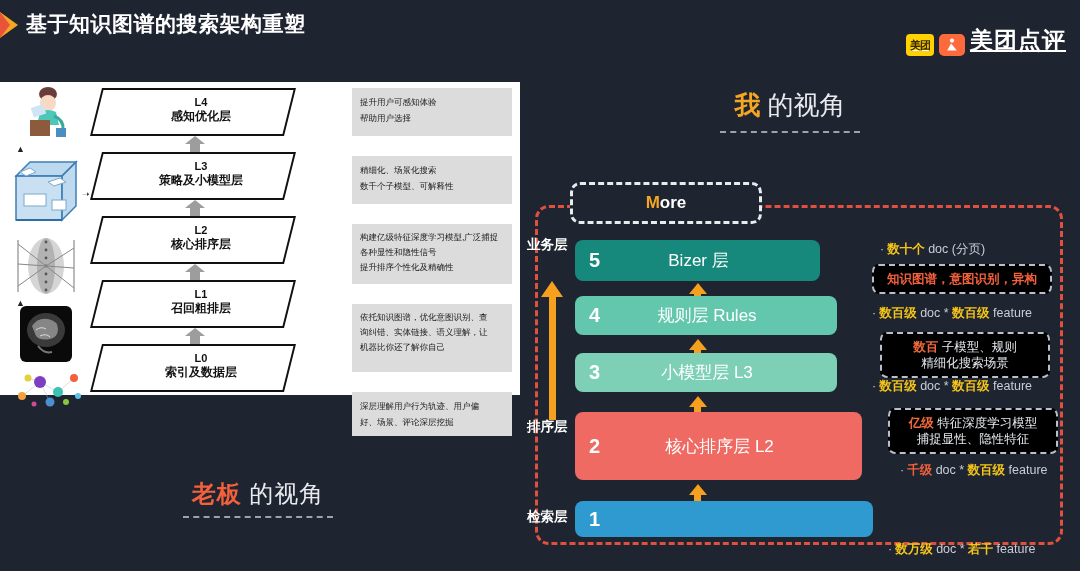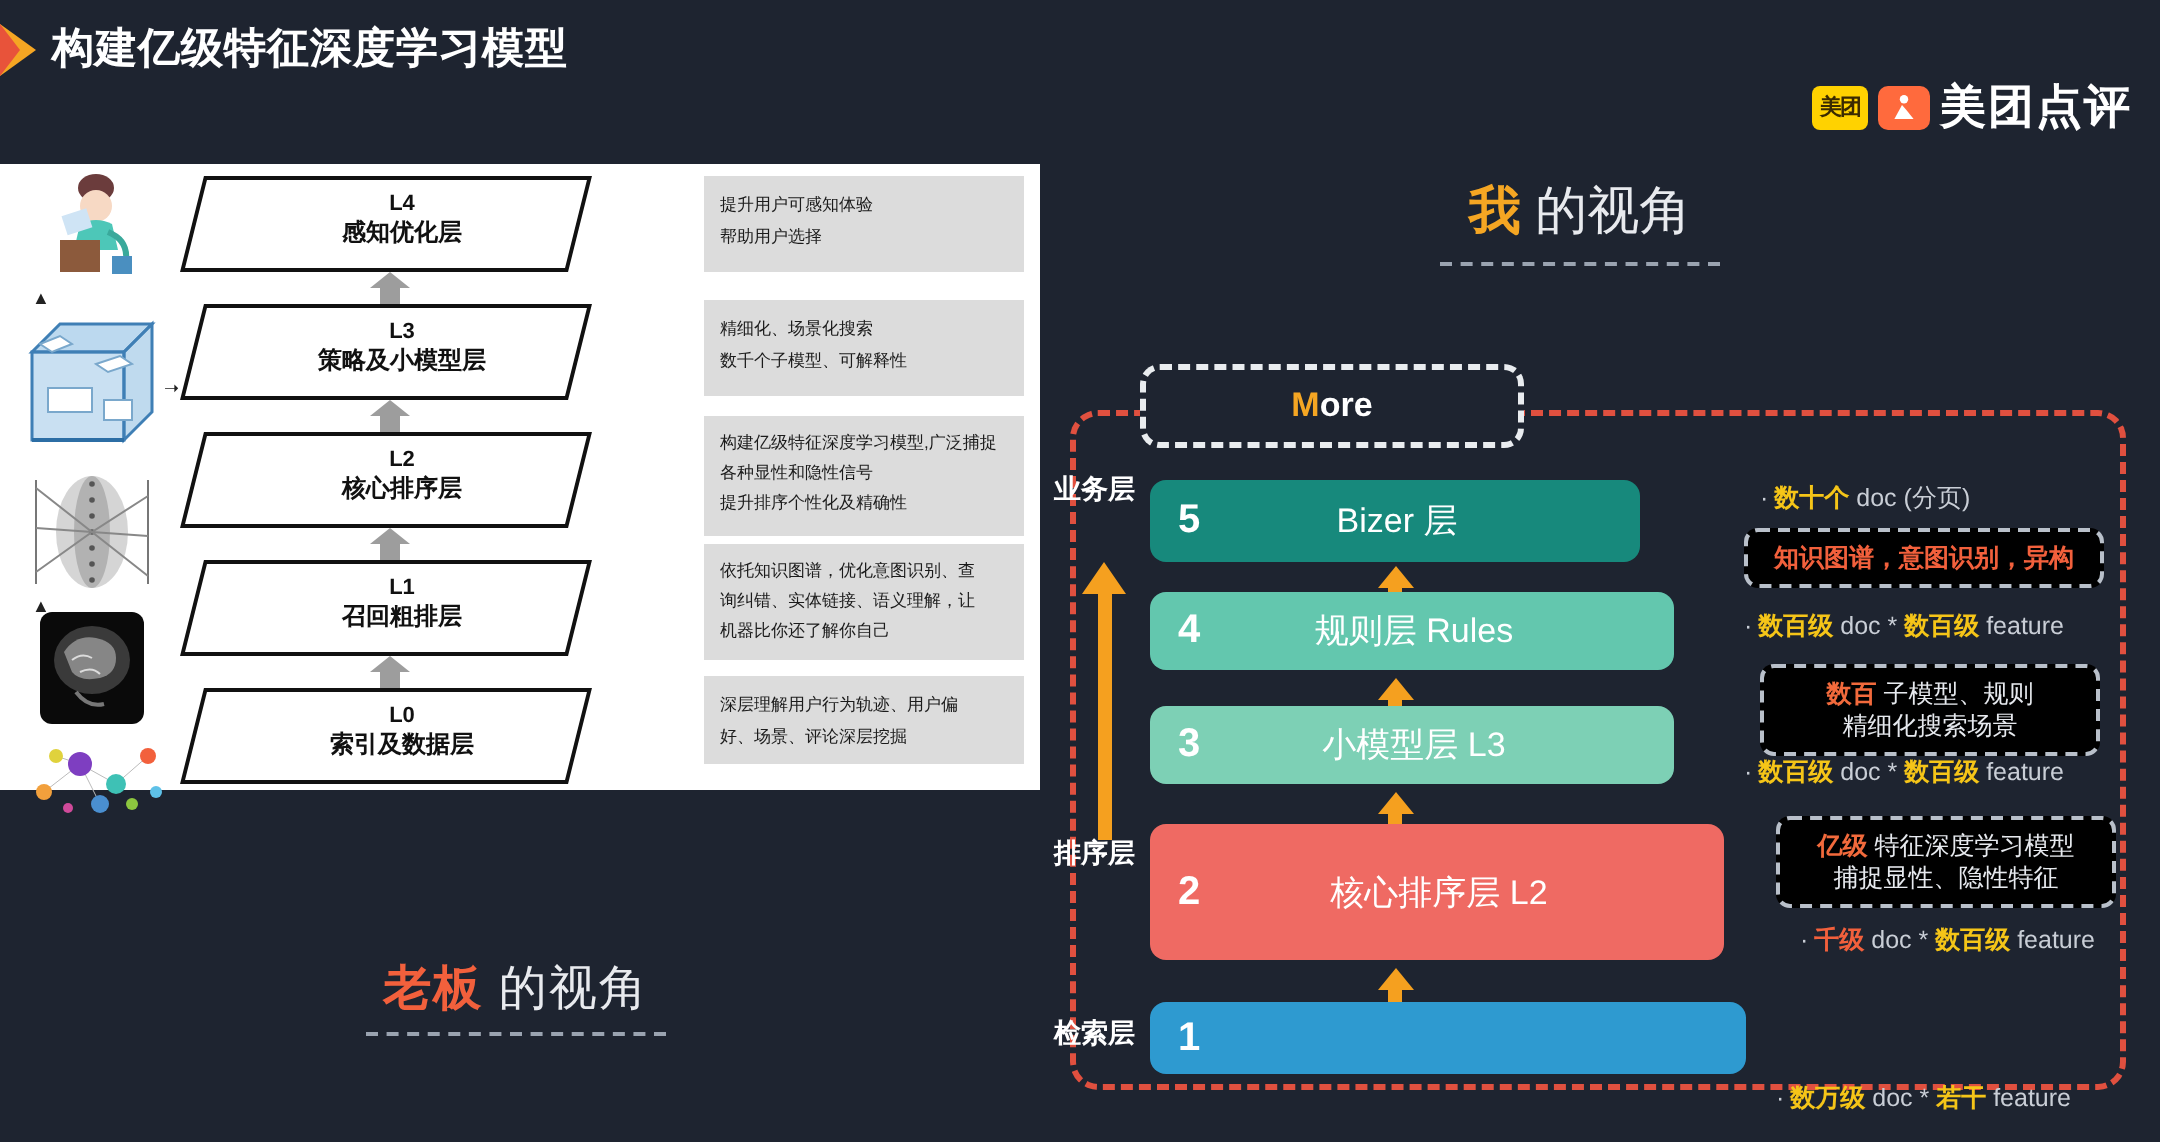--- a/index.html
+++ b/index.html
@@ -13,21 +13,21 @@
   
   .header{position:absolute;left:0;top:0;width:1080px;height:62px;}
   .hdr-marker{position:absolute;left:0;top:12px;width:0;height:0;
     border-top:13px solid transparent;border-bottom:13px solid transparent;
     border-left:18px solid #f5a623;}
   .hdr-marker2{position:absolute;left:0;top:12px;width:0;height:0;
     border-top:13px solid transparent;border-bottom:13px solid transparent;
     border-left:10px solid #e8533a;}
   .hdr-title{position:absolute;left:26px;top:10px;font-size:21px;font-weight:bold;
     letter-spacing:.5px;color:#ffffff;}
-  .logo{position:absolute;right:14px;top:38px;display:flex;align-items:center;gap:5px;}
+  .logo{position:absolute;right:14px;top:25px;display:flex;align-items:flex-end;gap:5px;text-decoration:underline;}
   .logo-box1{width:28px;height:22px;background:#ffd200;border-radius:4px;
     color:#3a2a00;font-size:11px;font-weight:bold;display:flex;align-items:center;
     justify-content:center;letter-spacing:-1px;}
   .logo-box2{width:26px;height:22px;background:#ff6a3d;border-radius:5px;
     display:flex;align-items:center;justify-content:center;}
   .logo-text{font-size:23px;font-weight:bold;color:#ffffff;letter-spacing:1px;}
 
   
   .panel{position:absolute;left:0;top:82px;width:520px;height:313px;background:#ffffff;}
   .panel-imgs{position:absolute;left:4px;top:0;width:84px;height:313px;}
@@ -39,21 +39,21 @@
     transform:skewX(-14deg);}
   .para-txt{position:absolute;width:190px;height:44px;padding-left:20px;
     box-sizing:border-box;display:flex;flex-direction:column;justify-content:center;
     color:#111;}
   .para-code{font-size:11px;font-weight:bold;line-height:13px;}
   .para-name{font-size:12px;font-weight:bold;line-height:15px;}
   .gray-arrow{position:absolute;left:0;top:0;}
 
   .notes{position:absolute;left:352px;top:4px;width:160px;}
   .note{background:#dcdcdc;color:#1b1b1b;font-size:8.5px;line-height:16px;
-    padding:6px 8px;box-sizing:border-box;width:160px;margin-bottom:4px;}
+    padding:6px 8px;box-sizing:border-box;width:160px;margin-bottom:20px;}
   .note div{white-space:nowrap;}
 
   
   .boss{position:absolute;left:148px;top:478px;width:220px;text-align:center;}
   .boss-t{font-size:24px;font-weight:bold;letter-spacing:1px;}
   .boss-hl{color:#f2603c;}
   .boss-rest{color:#e8eaee;font-weight:normal;}
   .dot-rule{margin:6px auto 0;width:150px;height:0;
     border-top:2px dashed #9aa3b0;}
 
@@ -101,21 +101,21 @@
     font-size:12.5px;line-height:16px;color:#e6e9ee;white-space:nowrap;}
   .callout .r{color:#f2603c;font-weight:bold;}
   .callout .o{color:#f26a3c;font-weight:bold;}
 </style>
 </head>
 <body>
 
 <div class="header">
   <div class="hdr-marker"></div>
   <div class="hdr-marker2"></div>
-  <div class="hdr-title">构建亿级特征深度学习模型</div>
+  <div class="hdr-title">基于知识图谱的搜索架构重塑</div>
   <div class="logo">
     <div class="logo-box1">美团</div>
     <div class="logo-box2">
       <svg width="16" height="16" viewBox="0 0 16 16">
           <circle cx="8" cy="3.6" r="2.1" fill="#fff"></circle>
           <path d="M3.2 13.5 L7 6.5 L9.2 9 L12.8 13.5 Z" fill="#fff"></path>
         </svg>
     </div>
     <div class="logo-text">美团点评</div>
   </div>
@@ -276,21 +276,21 @@
     </div>
     <div class="note" style="height:48px;margin-top:14px;">
       <div>精细化、场景化搜索</div>
       <div>数千个子模型、可解释性</div>
     </div>
     <div class="note" style="height:60px;margin-top:10px;line-height:15px;">
       <div>构建亿级特征深度学习模型,广泛捕捉</div>
       <div>各种显性和隐性信号</div>
       <div>提升排序个性化及精确性</div>
     </div>
-    <div class="note" style="height:58px;margin-top:4px;line-height:15px;font-family:Liberation Serif, serif;">
+    <div class="note" style="height:68px;margin-top:4px;line-height:15px;font-family:Liberation Serif, serif;">
       <div>依托知识图谱，优化意图识别、查</div>
       <div>询纠错、实体链接、语义理解，让</div>
       <div>机器比你还了解你自己</div>
     </div>
     <div class="note" style="height:44px;margin-top:8px;">
       <div>深层理解用户行为轨迹、用户偏</div>
       <div>好、场景、评论深层挖掘</div>
     </div>
   </div>
 </div>

